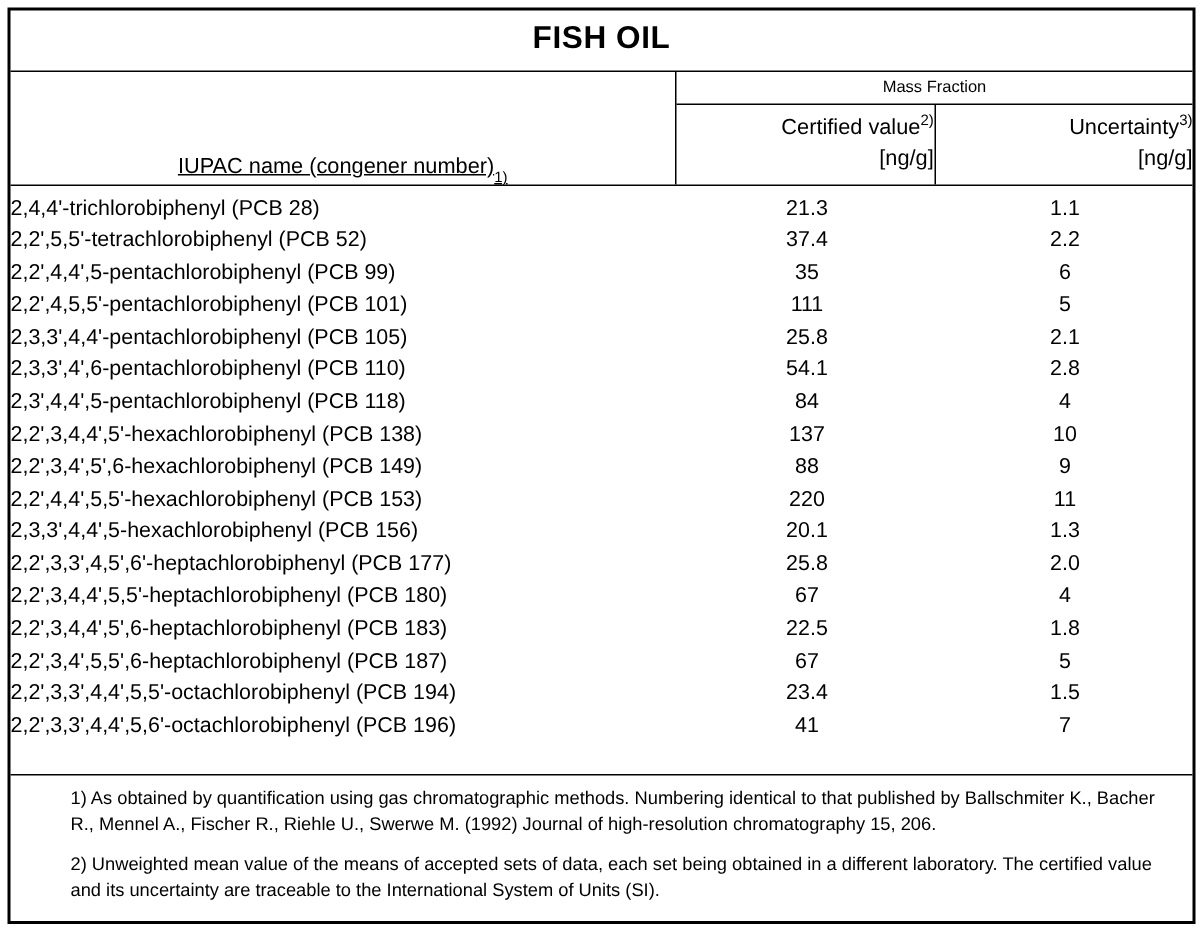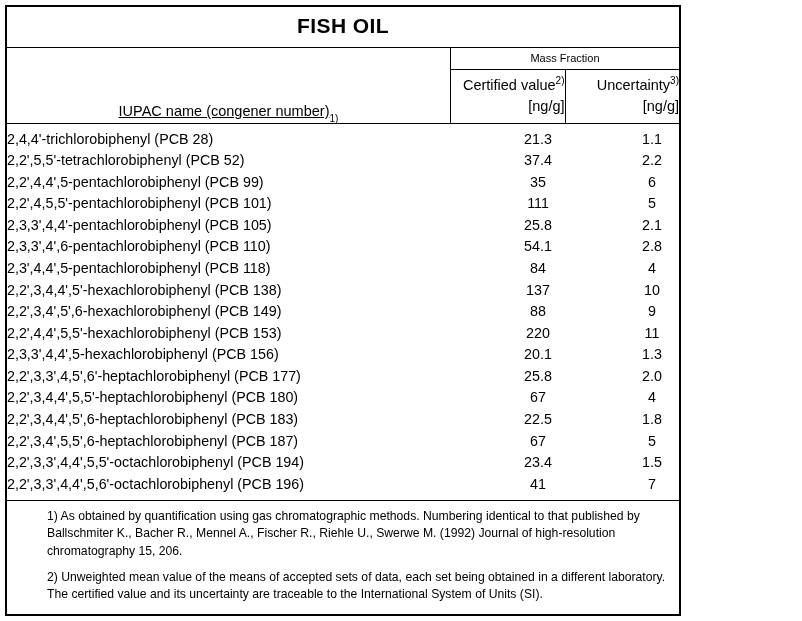--- a/index.html
+++ b/index.html
@@ -17,21 +17,21 @@
   .page {
     position: relative;
     width: 802px;
     height: 621px;
     box-sizing: border-box;
     padding: 5px;
     background: #ffffff;
   }
   .frame {
     box-sizing: border-box;
-    width: 676px;
+    width: 792px;
     height: 611px;
     border: 2px solid #000000;
     background: #ffffff;
     display: flex;
     flex-direction: column;
   }
   
   .title-row {
     box-sizing: border-box;
     border-bottom: 1.5px solid #000000;
@@ -93,21 +93,21 @@
   }
   sup {
     font-size: 10px;
     vertical-align: super;
     line-height: 0;
   }
   
   .data {
     box-sizing: border-box;
     border-bottom: 1.5px solid #000000;
-    padding: 4px 0 5px 0;
+    padding: 4px 0 21px 0;
   }
   table.rows {
     border-collapse: collapse;
     width: 100%;
     font-size: 14.3px;
   }
   table.rows td {
     padding: 0.5px 0;
     line-height: 1.44;
     white-space: nowrap;

